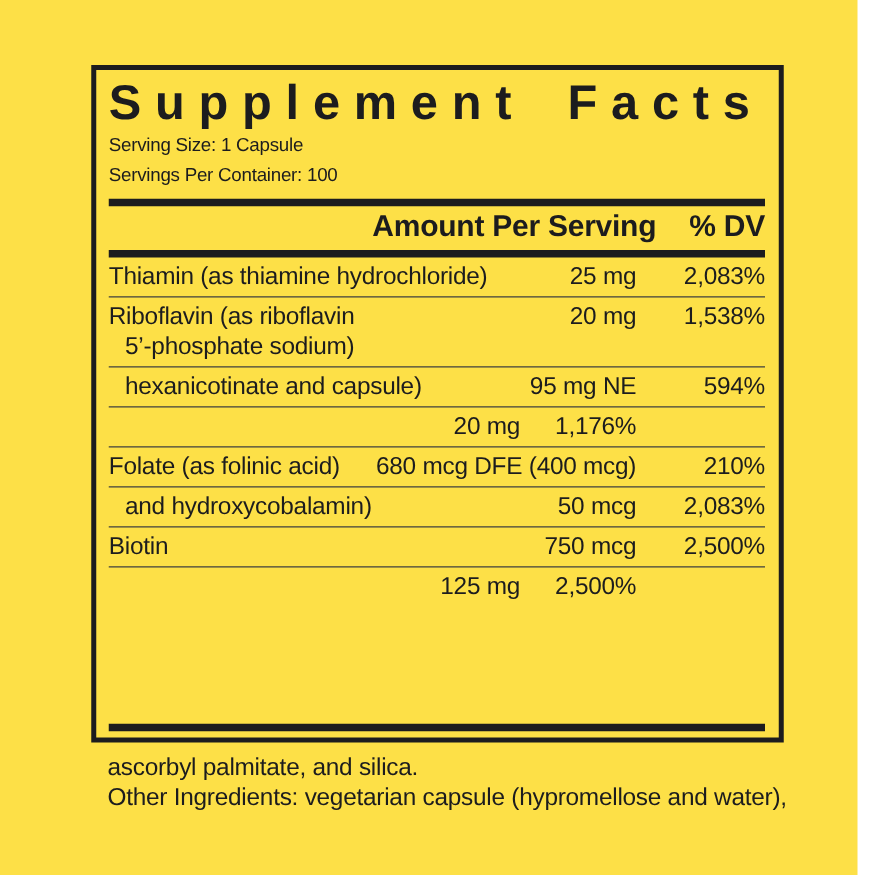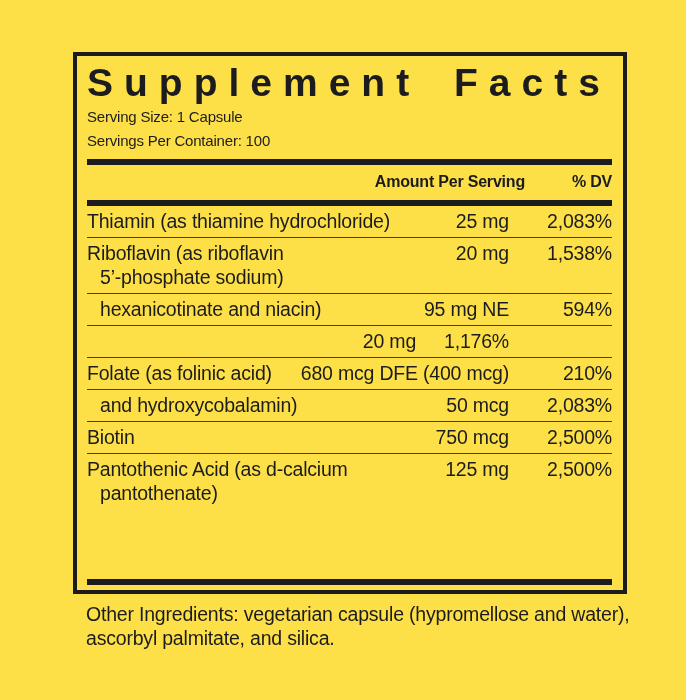--- a/index.html
+++ b/index.html
@@ -44,21 +44,21 @@
     background: #1c1c1e;
     flex: none;
   }
   .bar-top { margin-top: 6px; }
   .bar-bottom { margin-top: auto; }
   .facts-header {
     display: grid;
     grid-template-columns: 1fr max-content 75px;
     column-gap: 12px;
     font-weight: bold;
-    font-size: 16px;
+    font-size: 24px;
     line-height: 24px;
     padding: 5px 0 6px 0;
     letter-spacing: -0.2px;
   }
   .row {
     display: grid;
     grid-template-columns: 1fr max-content 75px;
     column-gap: 28px;
     align-items: start;
     font-size: 19.5px;
@@ -112,21 +112,21 @@
       <span class="cell-dv">2,083%</span>
     </div>
 
     <div class="row">
       <span class="cell-name"><span>Riboflavin (as riboflavin</span><span class="name-line2">5’-phosphate sodium)</span></span>
       <span class="cell-amount">20 mg</span>
       <span class="cell-dv">1,538%</span>
     </div>
 
     <div class="row">
-      <span class="cell-name"><span class="name-line2">hexanicotinate and niacin)</span></span>
+      <span class="cell-name"><span class="name-line2">hexanicotinate and capsule)</span></span>
       <span class="cell-amount">95 mg NE</span>
       <span class="cell-dv">594%</span>
     </div>
 
     <div class="row">
       <span class="cell-amount">20 mg</span>
       <span class="cell-dv">1,176%</span>
     </div>
 
     <div class="row">
@@ -141,27 +141,26 @@
       <span class="cell-dv">2,083%</span>
     </div>
 
     <div class="row">
       <span class="cell-name"><span>Biotin</span></span>
       <span class="cell-amount">750 mcg</span>
       <span class="cell-dv">2,500%</span>
     </div>
 
     <div class="row last">
-      <span class="cell-name"><span>Pantothenic Acid (as d-calcium</span><span class="name-line2">pantothenate)</span></span>
       <span class="cell-amount">125 mg</span>
       <span class="cell-dv">2,500%</span>
     </div>
 
     <div class="bar bar-bottom"></div>
 
   </div>
 
   <div class="other-ingredients">
+    <div>ascorbyl palmitate, and silica.</div>
     <div>Other Ingredients: vegetarian capsule (hypromellose and water),</div>
-    <div>ascorbyl palmitate, and silica.</div>
   </div>
 
 </div>
 
 </body></html>

